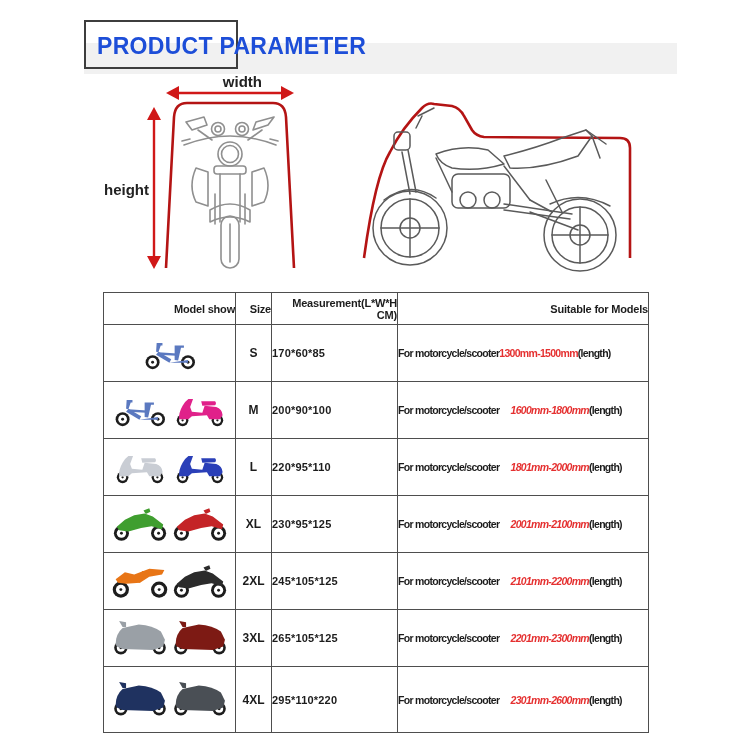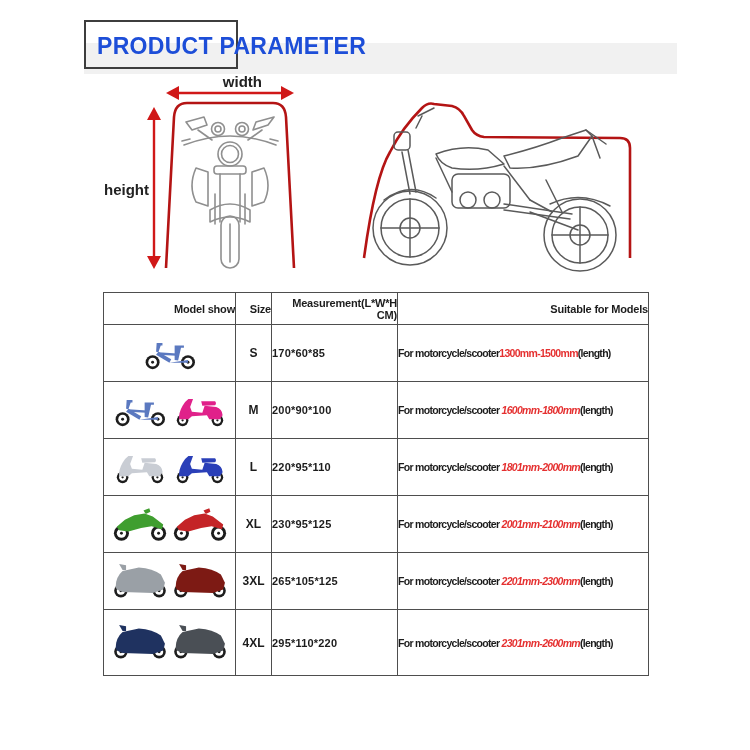--- a/index.html
+++ b/index.html
@@ -29,21 +29,21 @@
   tr.data-row{height:57px;}
   tr.data-row.last{height:66px;}
   td.model{text-align:center;vertical-align:middle;}
   .model-wrap{display:flex;justify-content:center;align-items:center;gap:2px;}
   .bike{width:58px;height:37px;flex:0 0 auto;}
   td.size{font-size:12px;font-weight:bold;text-align:center;color:#1c1c1c;}
   td.meas{font-size:11px;font-weight:bold;text-align:left;letter-spacing:.2px;color:#1c1c1c;}
   td.suit{font-size:10.5px;font-weight:bold;letter-spacing:-.7px;color:#1c1c1c;
           padding-left:6px;padding-right:3px;white-space:nowrap;}
   .rng{color:#e53030;font-weight:bold;text-align:right;}
-  .rng.it{font-style:italic;}
+  .rng.it{font-style:italic;margin-left:9px;}
 </style>
 </head>
 <body>
 
 <div class="page">
 
   <div class="title-band"></div>
   <div class="title-box"></div>
   <div class="title-text">PRODUCT PARAMETER</div>
 
@@ -250,20 +250,35 @@
         <svg class="bike" viewBox="0 0 100 60">
                 <use href="#sym-sport" fill="#c42427"></use>
               </svg>
       </div>
           </td>
       <td class="size">XL</td>
       <td class="meas">230*95*125</td>
       <td class="suit"><span>For motorcycle/scooter </span><span class="rng it">2001mm-2100mm</span><span>(length)</span></td>
     </tr>
 
+    <tr class="data-row">
+      <td class="model">
+            <div class="model-wrap">
+        <svg class="bike" viewBox="0 0 100 60">
+                <use href="#sym-dirt" fill="#e87516"></use>
+              </svg>
+        <svg class="bike" viewBox="0 0 100 60">
+                <use href="#sym-sport" fill="#2b2b2b"></use>
+              </svg>
+      </div>
+          </td>
+      <td class="size">2XL</td>
+      <td class="meas">245*105*125</td>
+      <td class="suit"><span>For motorcycle/scooter </span><span class="rng it">2101mm-2200mm</span><span>(length)</span></td>
+    </tr>
 
     <tr class="data-row">
       <td class="model">
             <div class="model-wrap">
         <svg class="bike" viewBox="0 0 100 60">
                 <use href="#sym-touring" fill="#9aa0a6"></use>
               </svg>
         <svg class="bike" viewBox="0 0 100 60">
                 <use href="#sym-touring" fill="#7d1a14"></use>
               </svg>

